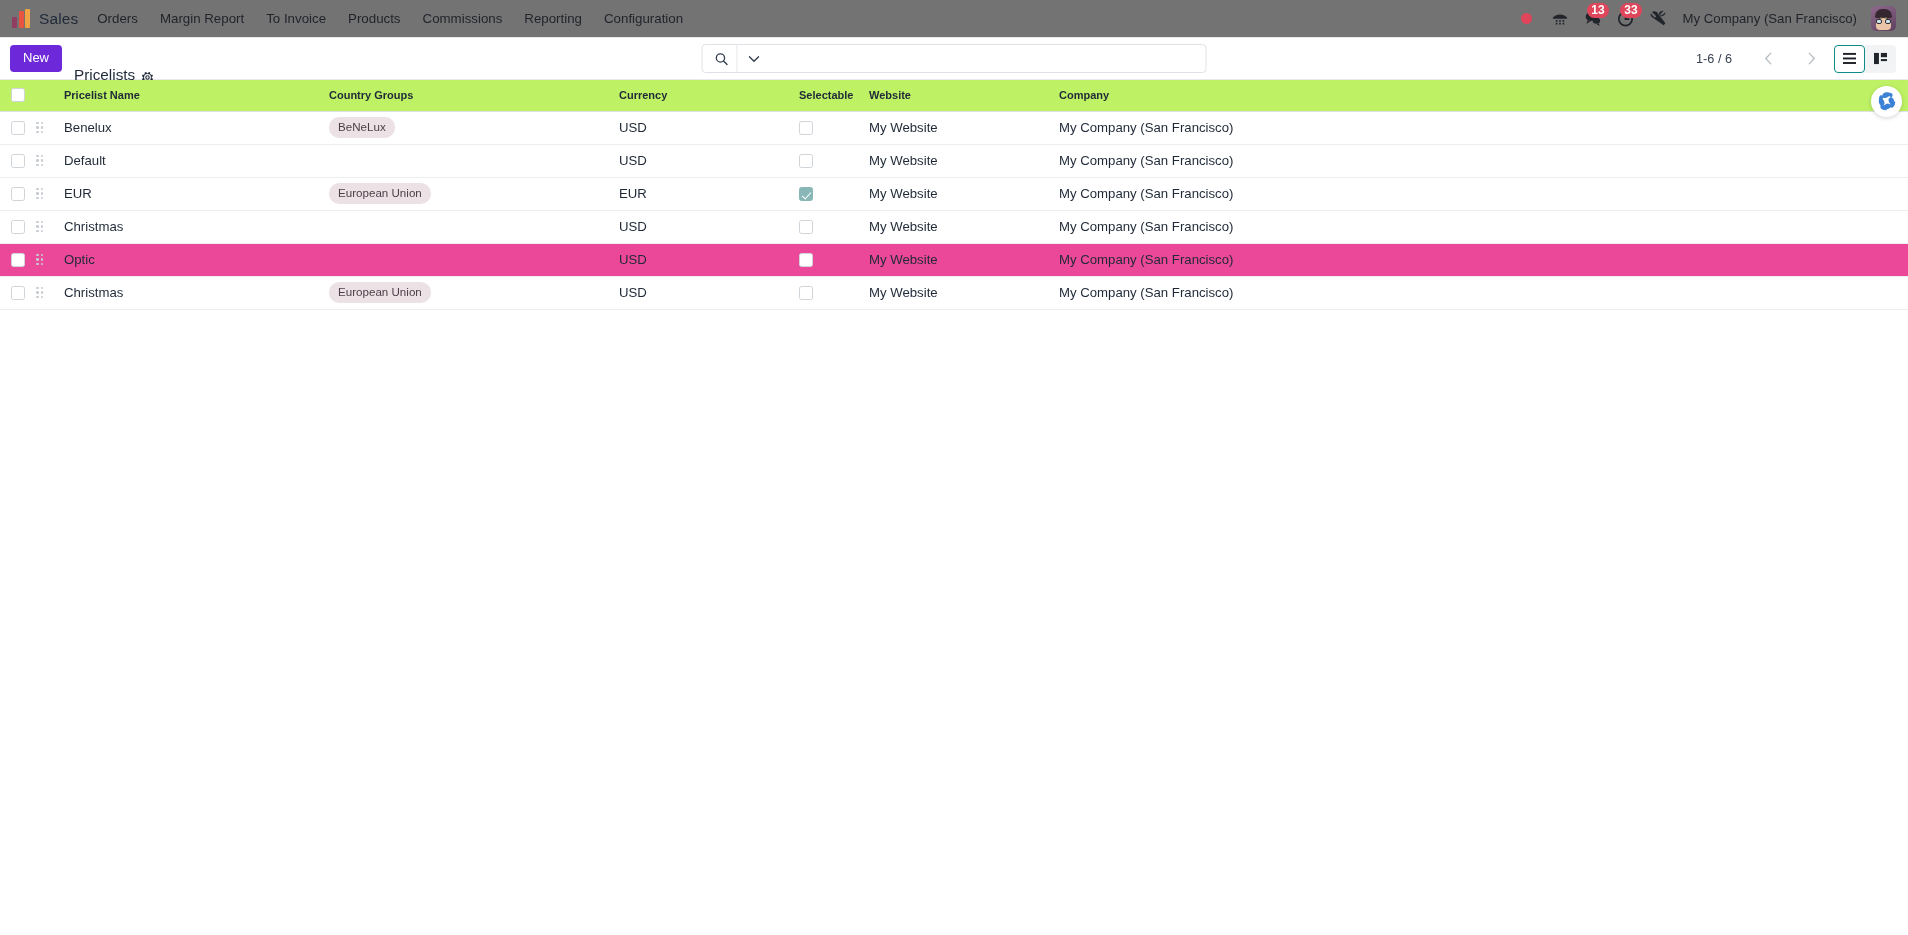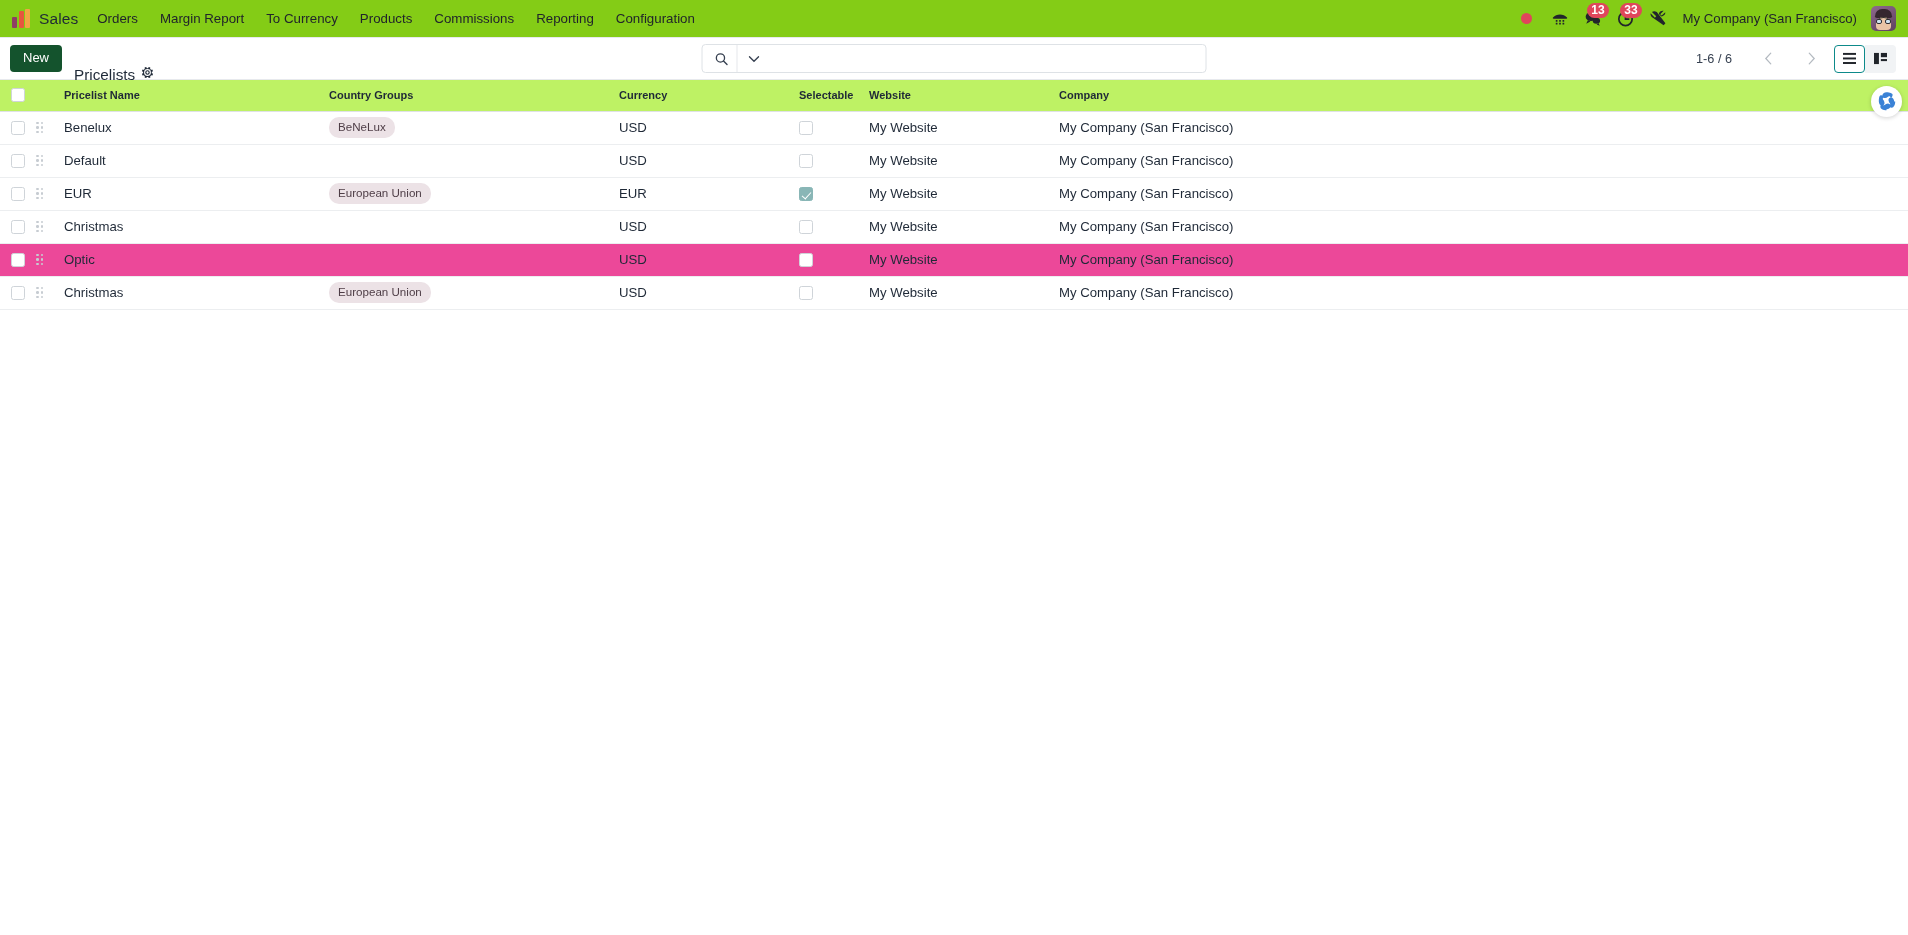--- a/index.html
+++ b/index.html
@@ -8,21 +8,21 @@
     height: 935px;
     background: #ffffff;
     font-family: "Liberation Sans", sans-serif;
     color: #111827;
     overflow: hidden;
   }
 
   
   .navbar {
     height: 38px;
-    background: #84cc16;
+    background: #737373;
     display: flex;
     align-items: center;
     padding: 0 10px 0 8px;
     border-bottom: 1px solid #e7e9ed;
     position: relative;
     z-index: 30;
   }
   .brand {
     display: flex;
     align-items: center;
@@ -144,33 +144,33 @@
   .control-panel {
     height: 42px;
     background: #ffffff;
     display: flex;
     align-items: center;
     padding: 0 12px 0 10px;
     position: relative;
     border-bottom: 1px solid #e7e9ed;
   }
   .btn-new {
-    background: #14532d;
+    background: #6d28d9;
     color: #ffffff;
     font-size: 13px;
     border: none;
     border-radius: 4px;
     padding: 5px 13px 6px;
     cursor: pointer;
     line-height: 1.2;
     font-family: inherit;
   }
   .breadcrumb {
     display: flex;
-    align-items: flex-start;
+    align-items: flex-end;
     gap: 6px;
     margin-left: 12px;
     font-size: 15.3px;
     color: #1f2937;
     margin-top: 33px;
   }
   .gear-icon { cursor: pointer; display: flex; align-items: center; }
 
   .searchbar-wrap {
     position: absolute;
@@ -369,21 +369,21 @@
       <i class="bar1"></i>
         <i class="bar2"></i>
         <i class="bar3"></i>
     </span>
     <span class="brand-name">Sales</span>
   </div>
 
   <nav class="nav-menu">
     <div class="nav-item">Orders</div>
     <div class="nav-item">Margin Report</div>
-    <div class="nav-item">To Currency</div>
+    <div class="nav-item">To Invoice</div>
     <div class="nav-item">Products</div>
     <div class="nav-item">Commissions</div>
     <div class="nav-item">Reporting</div>
     <div class="nav-item">Configuration</div>
   </nav>
 
   <div class="nav-right">
 
     <div class="sys-icon">
       <span class="dot-red"></span>

